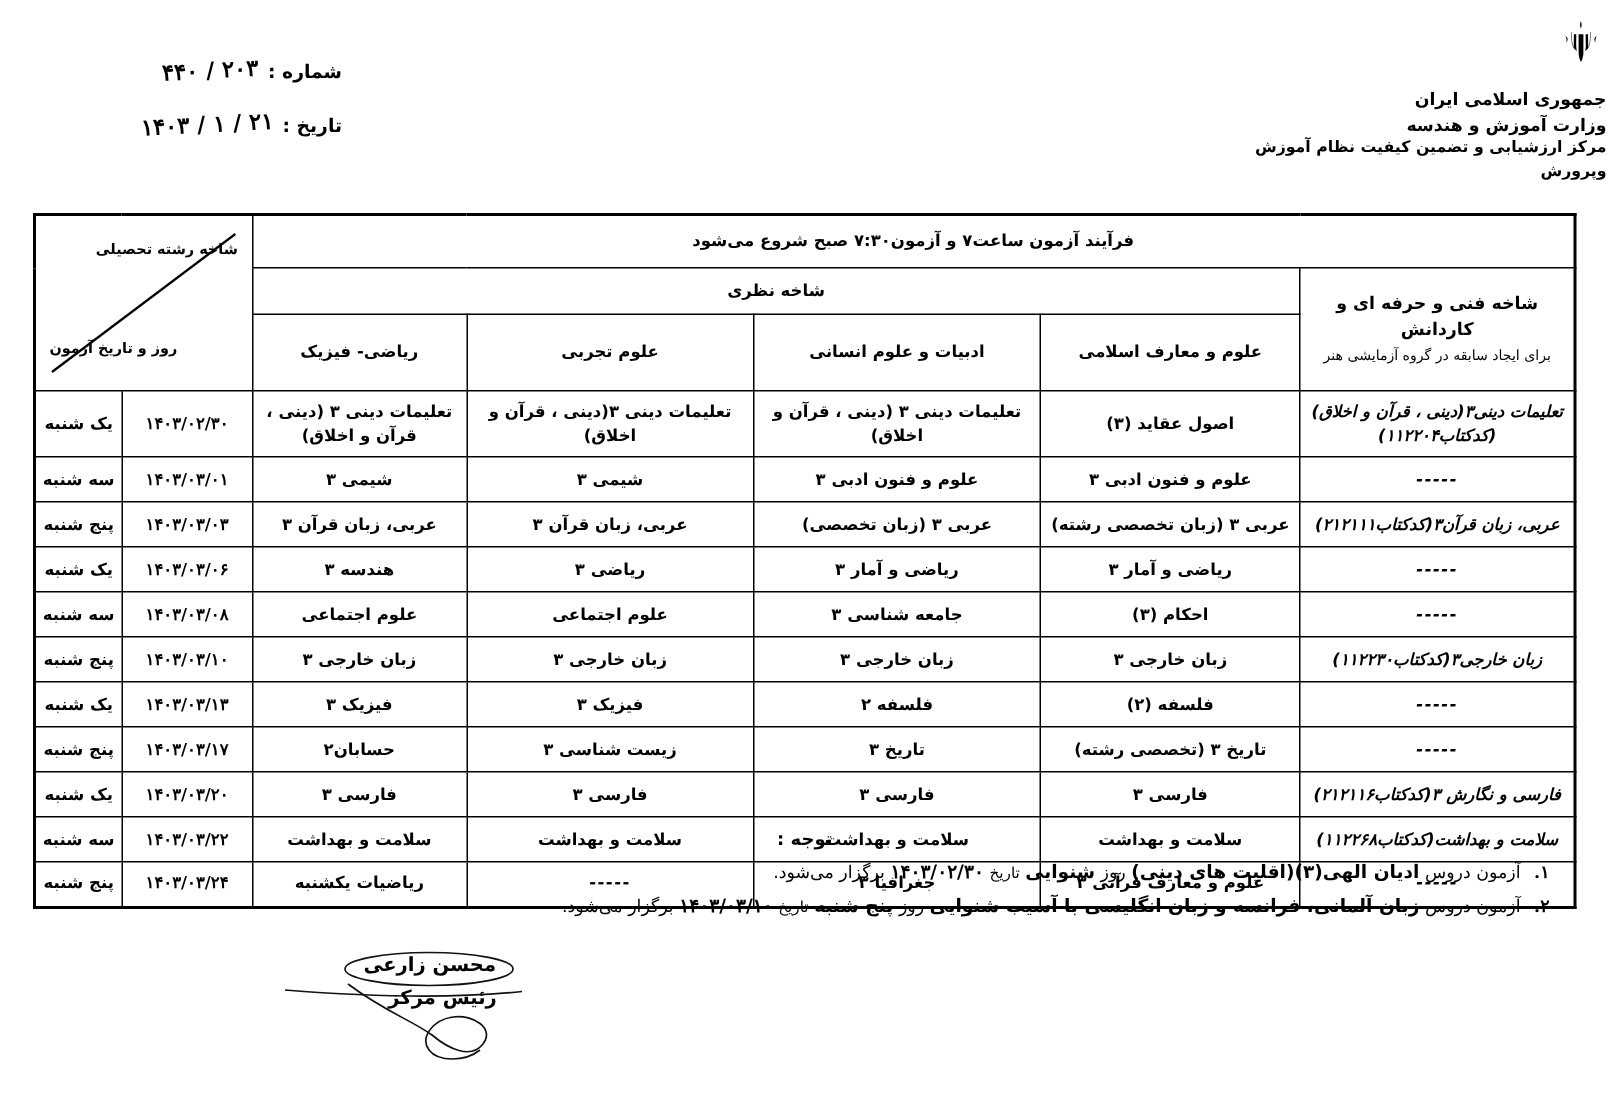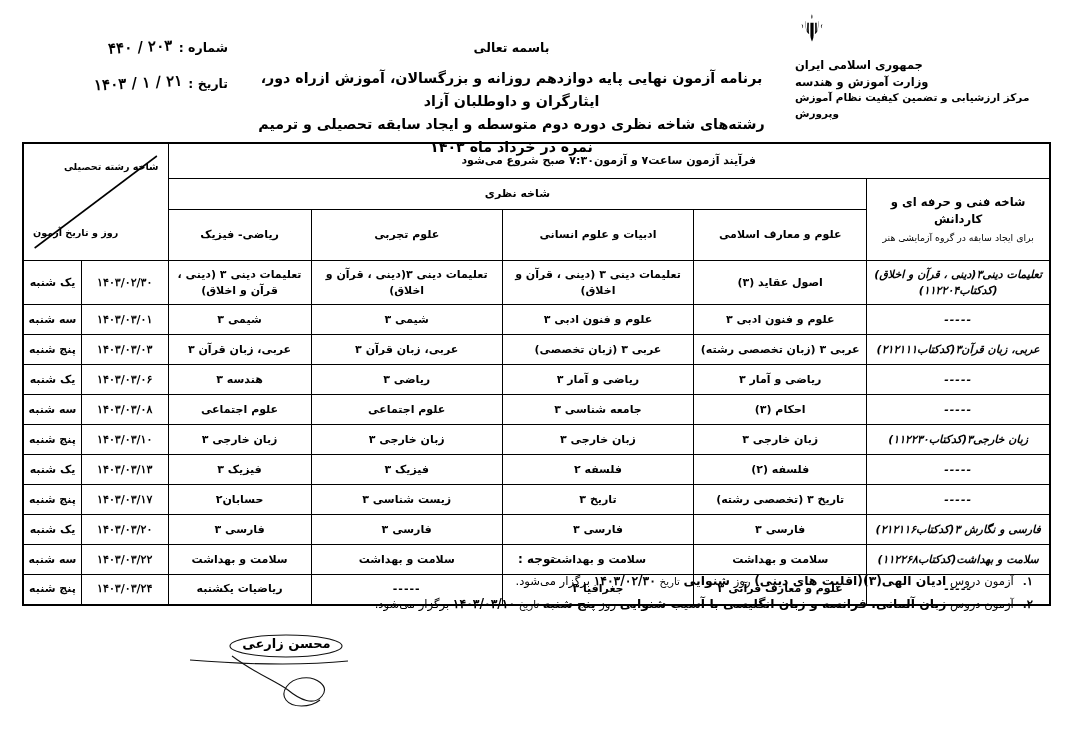--- a/index.html
+++ b/index.html
@@ -17,23 +17,23 @@
   }
 
   
   .top {
     position: relative;
     height: 140px;
   }
   .org-block {
     position: absolute;
     top: 12px;
-    right: 16px;
+    right: 2px;
     width: 262px;
-    text-align: left;
+    text-align: right;
     line-height: 1.45;
   }
   .emblem {
     font-size: 30px;
     line-height: 1;
     margin-bottom: 8px;
     font-family: "DejaVu Sans", sans-serif;
   }
   .org-line {
     font-size: 11.5px;
@@ -299,25 +299,20 @@
     <div class="meta-row">
       <span class="meta-label">شماره :</span>
       <span class="meta-value">۲۰۳ / ۴۴۰</span>
     </div>
     <div class="meta-row">
       <span class="meta-label">تاریخ :</span>
       <span class="meta-value">۲۱ / ۱ / ۱۴۰۳</span>
     </div>
   </div>
 
-  <div class="title-block">
-    <div class="basmala">باسمه تعالی</div>
-    <div class="main-title">برنامه آزمون نهایی پایه دوازدهم روزانه و بزرگسالان، آموزش ازراه دور، ایثارگران و داوطلبان آزاد</div>
-    <div class="main-title">رشته‌های شاخه نظری دوره دوم متوسطه و ایجاد سابقه تحصیلی و ترمیم نمره در خرداد ماه ۱۴۰۳</div>
-  </div>
 </div>
 
 <div class="table-wrap">
   <table class="sched outer-frame">
     <colgroup>
       <col style="width:182px">
       <col style="width:172px">
       <col style="width:190px">
       <col style="width:190px">
       <col style="width:142px">
@@ -488,14 +483,15 @@
 <div class="signature">
   <div class="sig-wrap">
     <svg viewBox="0 0 250 80" preserveAspectRatio="none" aria-hidden="true">
       <g fill="none" stroke="#111" stroke-width="1.1">
         <ellipse cx="116" cy="12" rx="56" ry="11"></ellipse>
         <path d="M20 26 C 70 30, 130 32, 178 27"></path>
         <path d="M62 22 C 86 40, 104 46, 118 56 C 130 66, 144 72, 152 62 C 160 52, 146 42, 132 44 C 118 46, 110 58, 116 66 C 122 74, 140 74, 150 66"></path>
       </g>
     </svg>
     <div class="sig-name">محسن زارعی</div>
+    <div class="sig-role">رئیس مرکز</div>
   </div>
 </div>
 
 </body></html>

